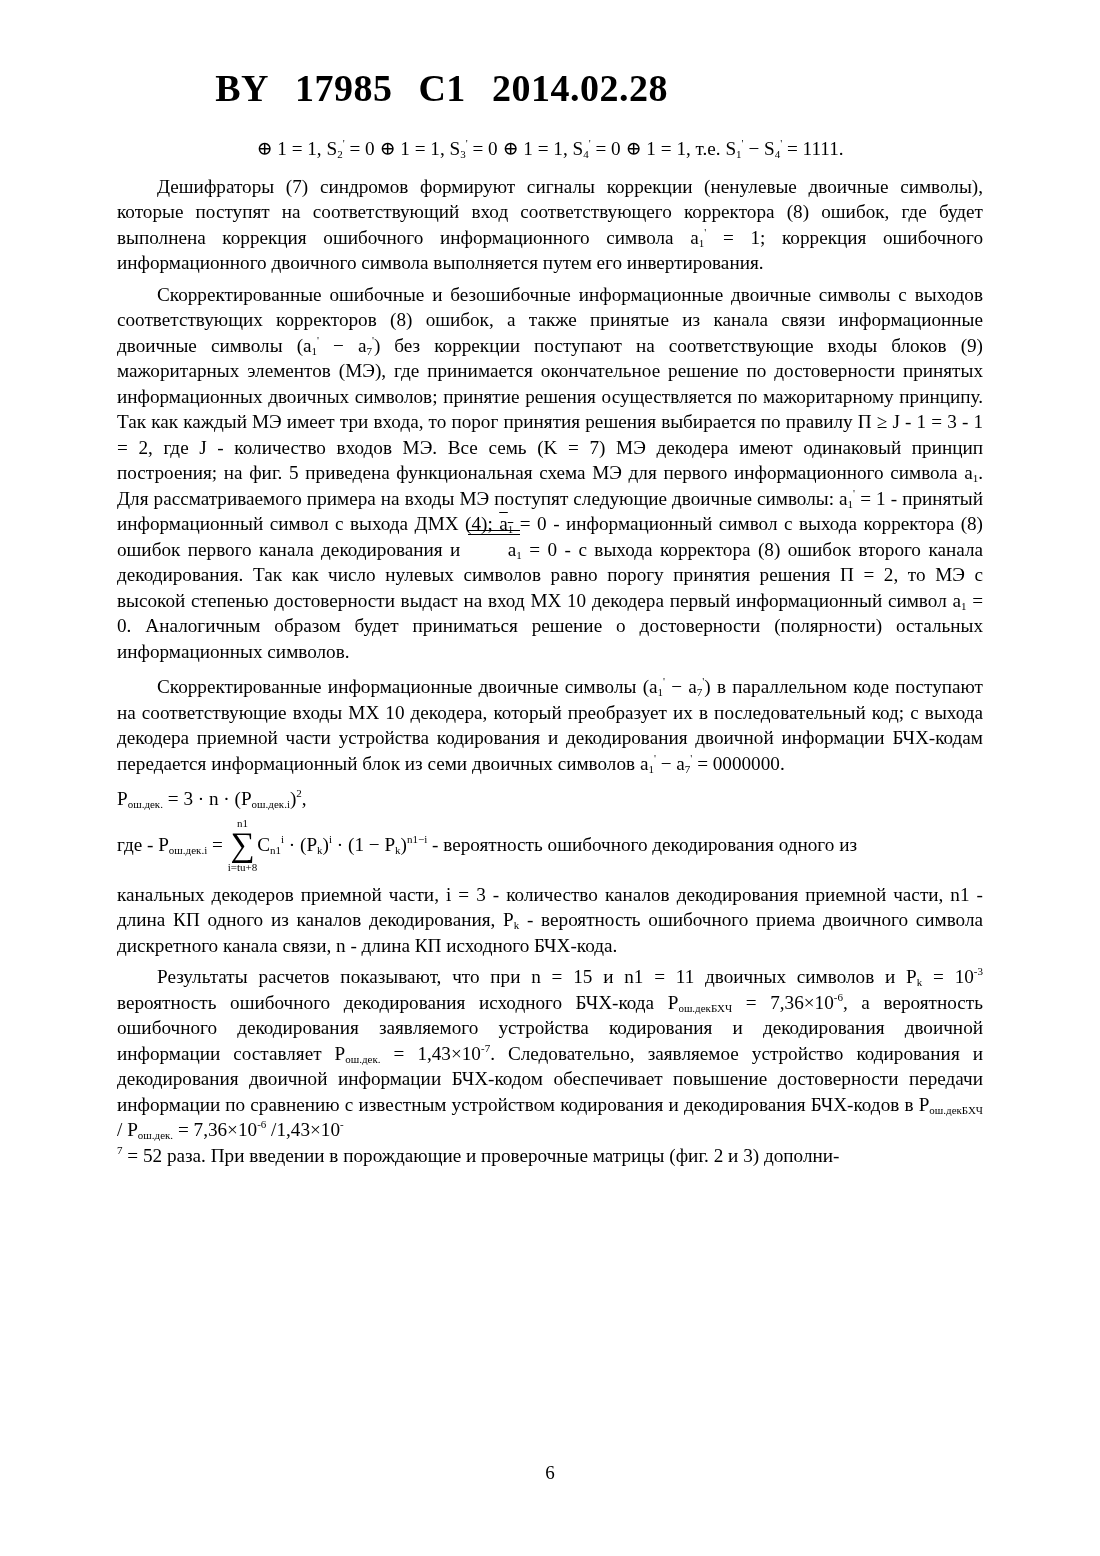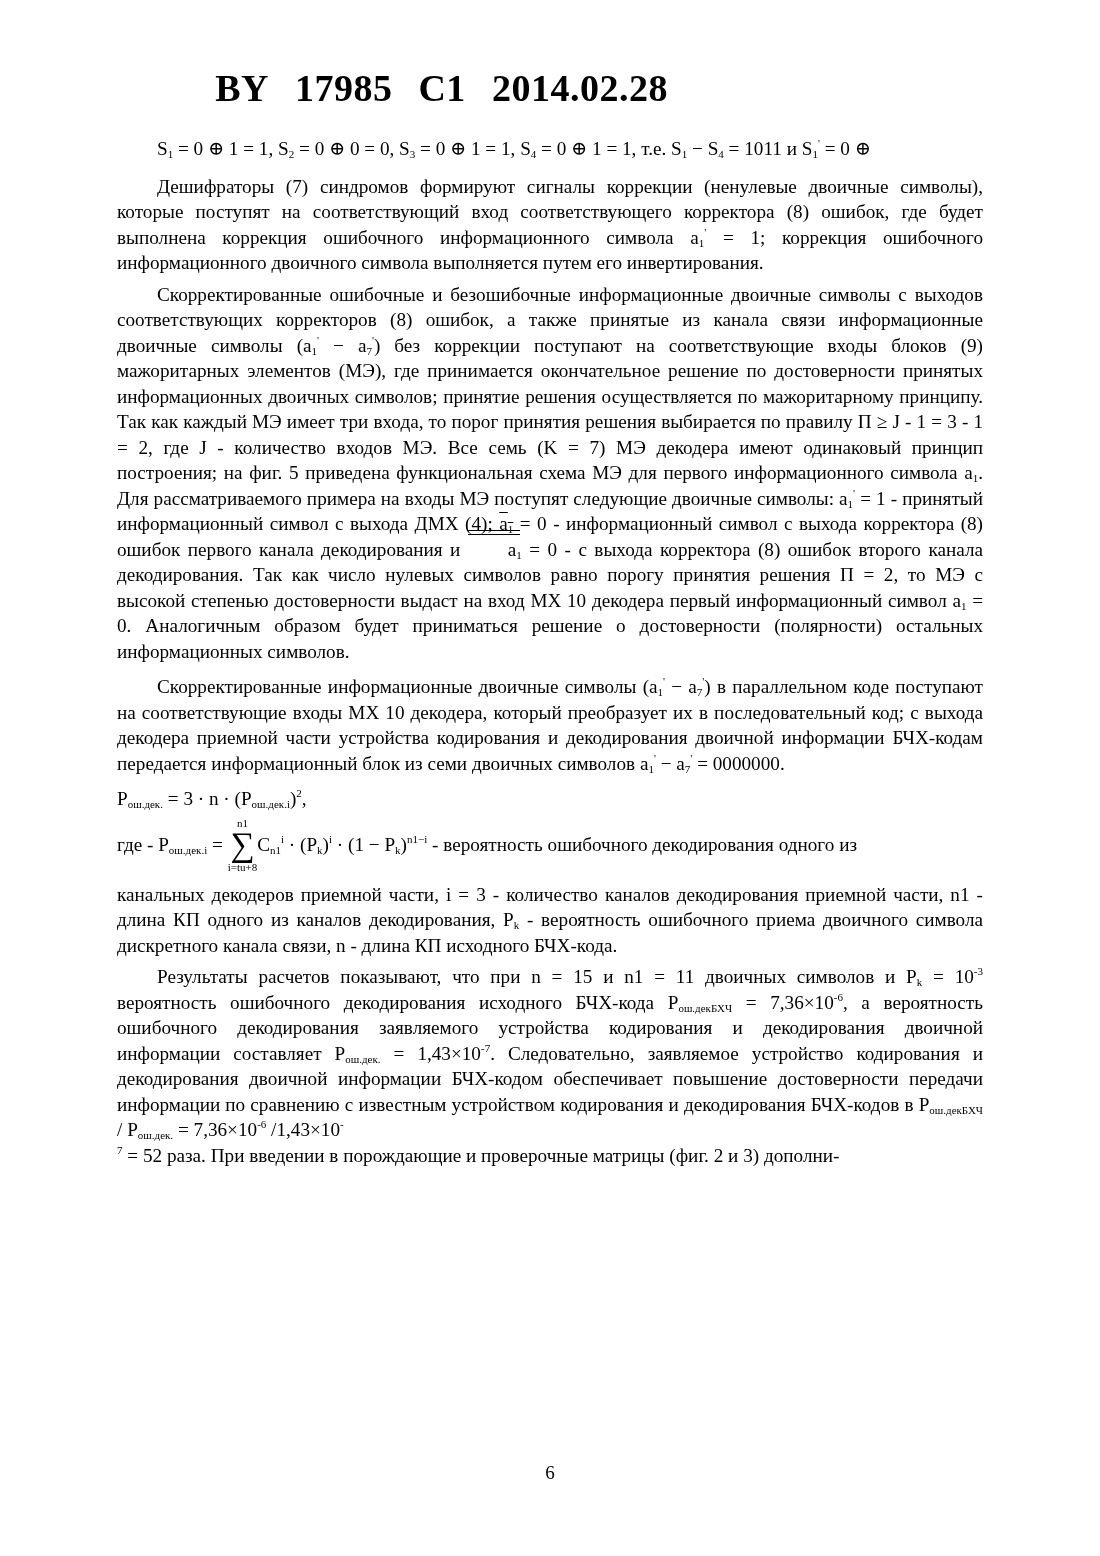--- a/index.html
+++ b/index.html
@@ -33,21 +33,21 @@
 
 <div class="page-header">
   <span>BY</span>
   <span>17985</span>
   <span>C1</span>
   <span>2014.02.28</span>
 </div>
 
 <div class="content">
 
-  <div class="eq eq1">S<sub>1</sub> = 0 ⊕ 1 = 1, S<sub>2</sub> = 0 ⊕ 0 = 0, S<sub>3</sub> = 0 ⊕ 1 = 1, S<sub>4</sub> = 0 ⊕ 1 = 1, т.е. S<sub>1</sub> − S<sub>4</sub> = 1011 и S<sub>1</sub><sup>'</sup> = 0 ⊕</div>
+  <div class="eq">⊕ 1 = 1, S<sub>2</sub><sup>'</sup> = 0 ⊕ 1 = 1, S<sub>3</sub><sup>'</sup> = 0 ⊕ 1 = 1, S<sub>4</sub><sup>'</sup> = 0 ⊕ 1 = 1, т.е. S<sub>1</sub><sup>'</sup> − S<sub>4</sub><sup>'</sup> = 1111.</div>
 
   <div class="gap-s"></div>
 
   <div class="gap-s"></div>
   <p><span>Дешифраторы (7) синдромов формируют сигналы коррекции (ненулевые двоичные символы), которые поступят на соответствующий вход соответствующего корректора (8) ошибок, где будет выполнена коррекция ошибочного информационного символа </span>a<sub>1</sub><sup>'</sup> = 1<span>; коррекция ошибочного информационного двоичного символа выполняется путем его инвертирования.</span></p>
 
   <div class="gap-s"></div>
   <p><span>Скорректированные ошибочные и безошибочные информационные двоичные символы с выходов соответствующих корректоров (8) ошибок, а также принятые из канала связи информационные двоичные символы </span>(a<sub>1</sub><sup>'</sup> − a<sub>7</sub><sup>'</sup>)<span> без коррекции поступают на соответствующие входы блоков (9) мажоритарных элементов (МЭ), где принимается окончательное решение по достоверности принятых информационных двоичных символов; принятие решения осуществляется по мажоритарному принципу. Так как каждый МЭ имеет три входа, то порог принятия решения выбирается по правилу П ≥ J - 1 = 3 - 1 = 2, где J - количество входов МЭ. Все семь (K = 7) МЭ декодера имеют одинаковый принцип построения; на фиг. 5 приведена функциональная схема МЭ для первого информационного символа </span>a<sub>1</sub><span>. Для рассматриваемого примера на входы МЭ поступят следующие двоичные символы: </span>a<sub>1</sub><sup>'</sup> = 1<span> - принятый информационный символ с выхода ДМХ (4); </span><span class="ov">a<sub>1</sub></span> = 0<span> - информационный символ с выхода корректора (8) ошибок первого канала декодирования и </span><span class="dov">a<sub>1</sub></span> = 0<span> - с выхода корректора (8) ошибок второго канала декодирования. Так как число нулевых символов равно порогу принятия решения П = 2, то МЭ с высокой степенью достоверности выдаст на вход МХ 10 декодера первый информационный символ </span>a<sub>1</sub> = 0<span>. Аналогичным образом будет приниматься решение о достоверности (полярности) остальных информационных символов.</span></p>
 
   <div class="gap-m"></div>

